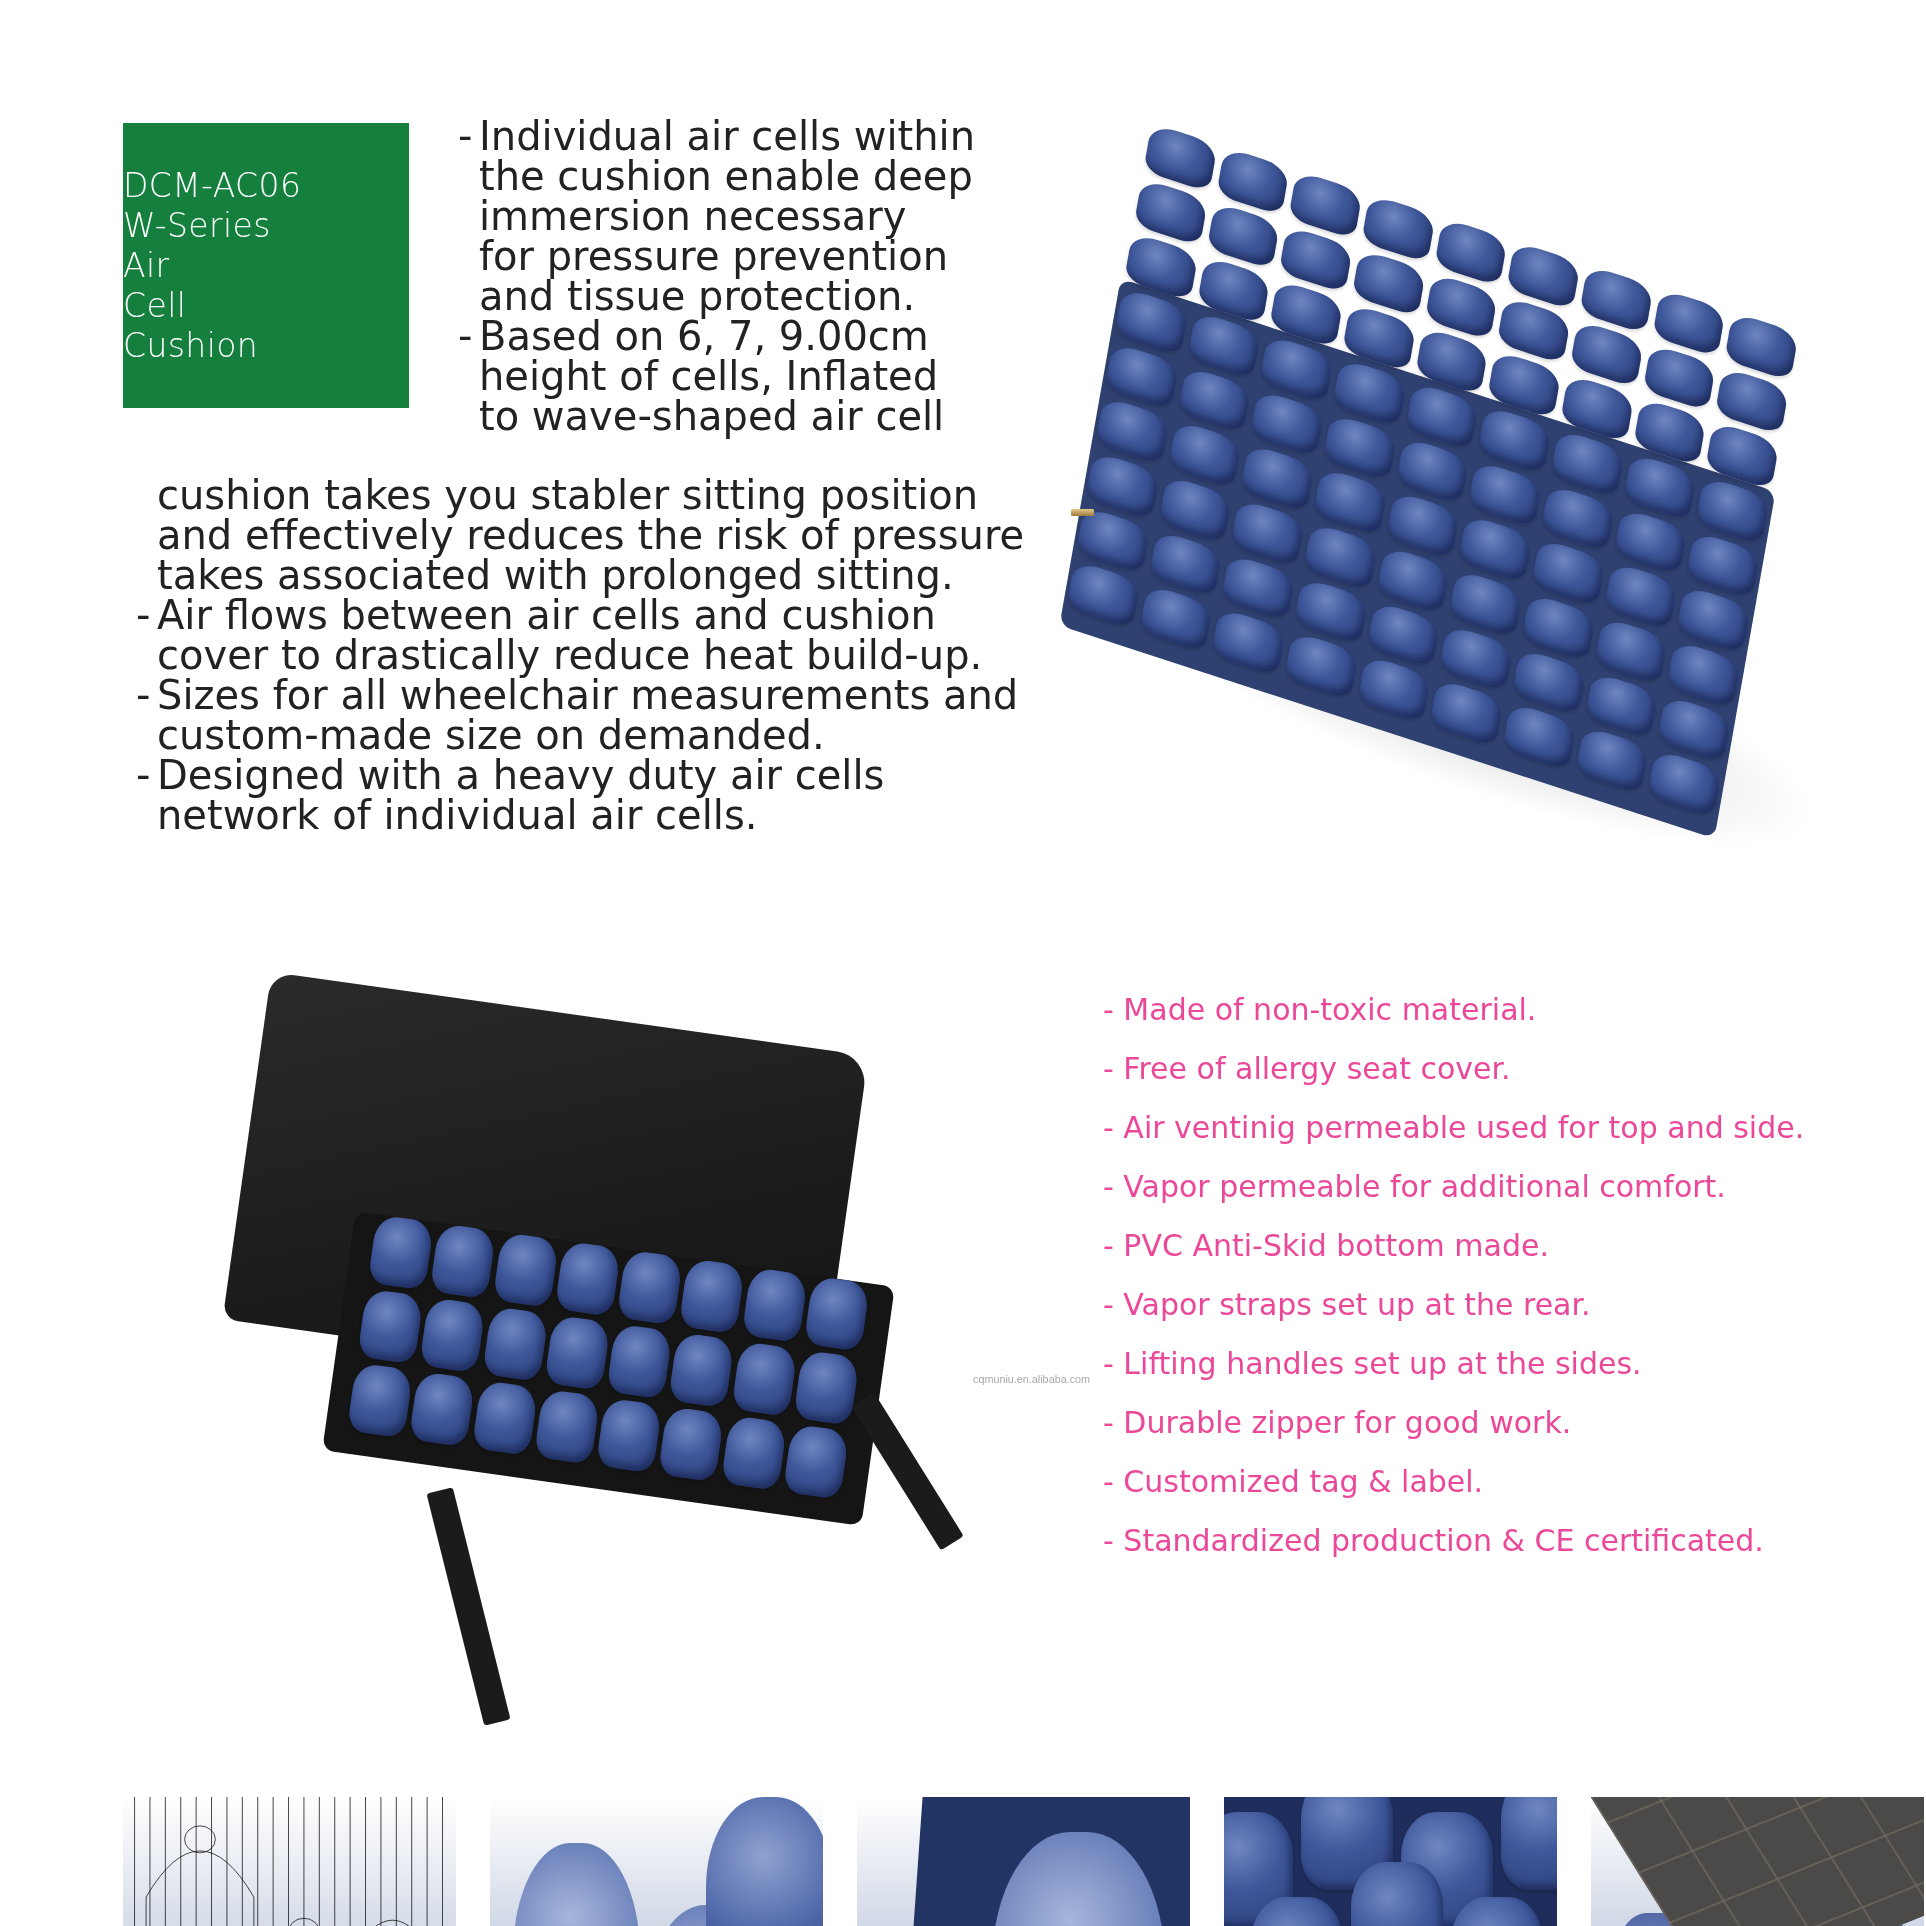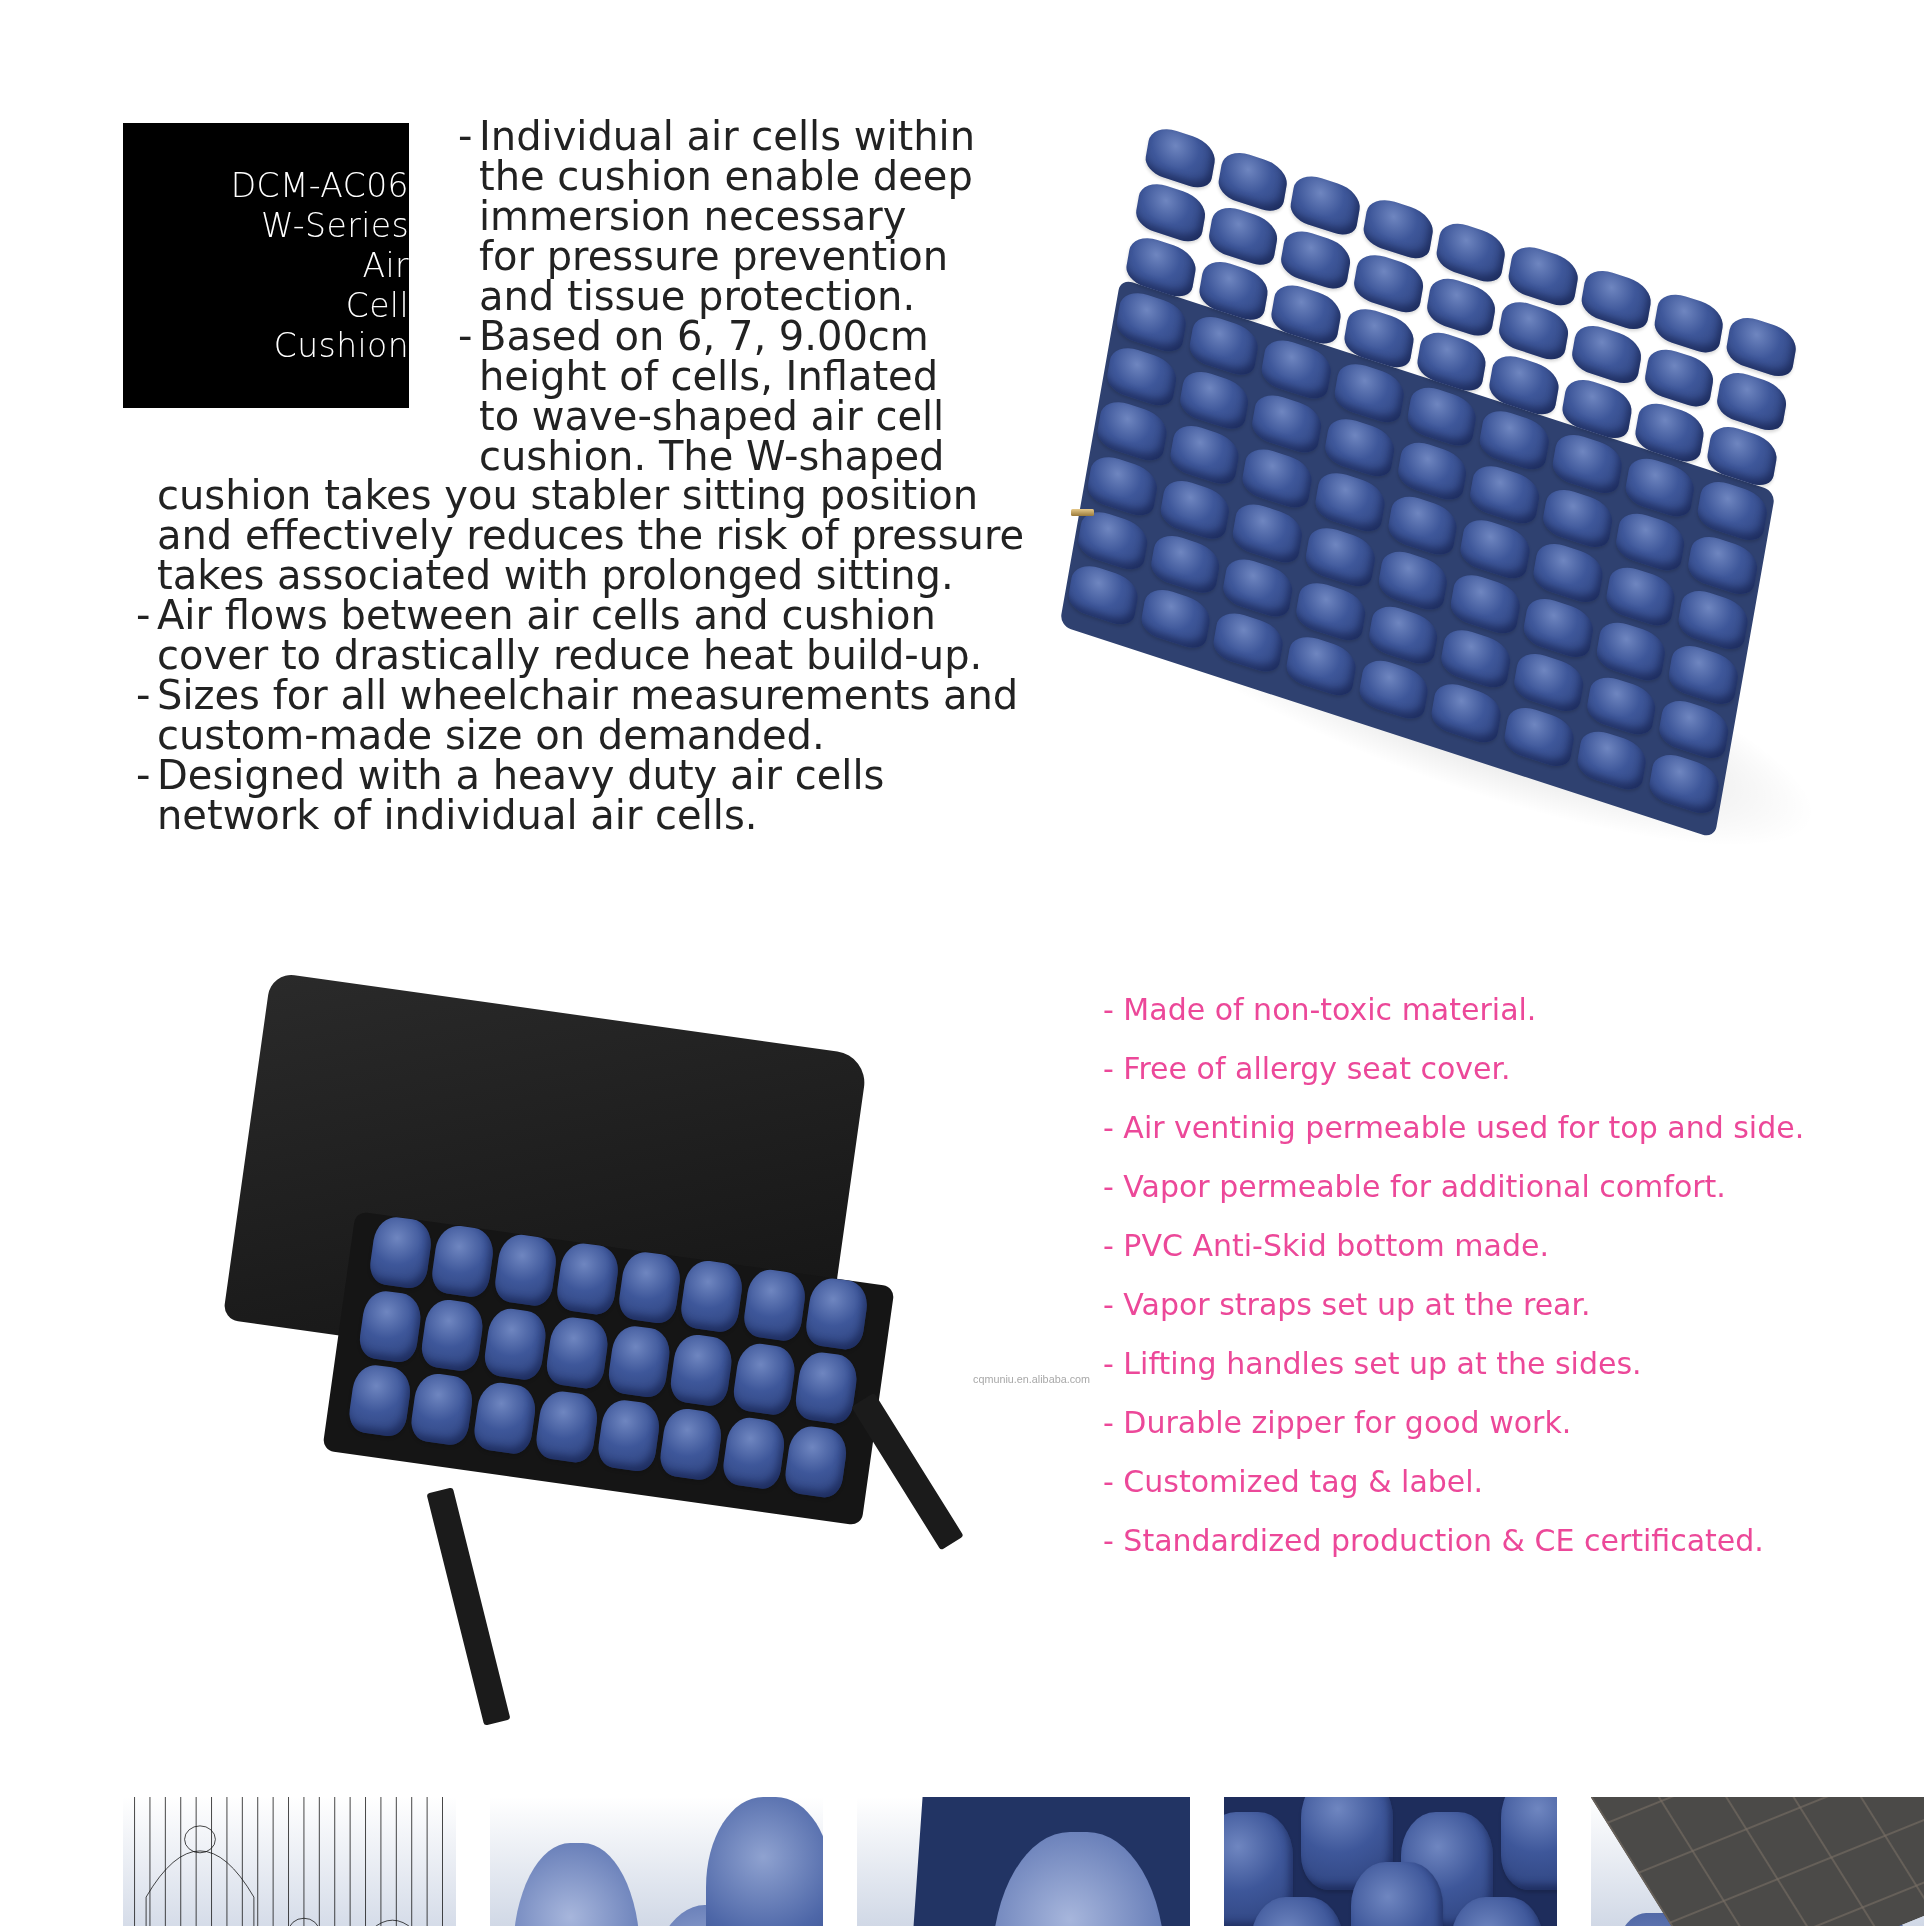--- a/index.html
+++ b/index.html
@@ -1,21 +1,21 @@
 <!DOCTYPE html>
 <html style="font-size:6.2px"><head>
 <meta charset="utf-8">
 <style>
   html, body { margin:0; padding:0; background:#ffffff; }
   body { width:2048px; height:2759px; position:relative; overflow:hidden;
          font-family:"DejaVu Sans", "Liberation Sans", sans-serif; color:#1f1f1f; }
 
   .model-box { position:absolute; left:123px; top:123px; width:286px; height:285px;
-               background:#000000; display:flex; flex-direction:column;
-               justify-content:center; align-items:flex-end; }
+               background:#15803d; display:flex; flex-direction:column;
+               justify-content:center; align-items:flex-start; }
   .model-box span { color:#ffffff; font-size:33px; line-height:40px; font-weight:300;
                     letter-spacing:0.4px; text-align:center; }
 
   .desc { position:absolute; font-size:40px; line-height:40px; color:#222; white-space:nowrap; }
   .desc .line { display:block; height:40px; }
   .desc .dash { display:inline-block; width:21px; }
 
   .features { position:absolute; left:1103px; top:980px; font-size:30px; color:#ec4899; white-space:nowrap; }
   .features .feat { display:block; height:59px; line-height:59px; }
 
@@ -67,21 +67,20 @@
 
 <div class="desc" style="left:458px; top:116px;">
   <span class="line"><span class="dash">-</span><span>Individual air cells within</span></span>
   <span class="line"><span class="dash"></span><span>the cushion enable deep</span></span>
   <span class="line"><span class="dash"></span><span>immersion necessary</span></span>
   <span class="line"><span class="dash"></span><span>for pressure prevention</span></span>
   <span class="line"><span class="dash"></span><span>and tissue protection.</span></span>
   <span class="line"><span class="dash">-</span><span>Based on 6, 7, 9.00cm</span></span>
   <span class="line"><span class="dash"></span><span>height of cells, Inflated</span></span>
   <span class="line"><span class="dash"></span><span>to wave-shaped air cell</span></span>
-  <span class="line"><span class="dash"></span><span>cushion. The W-shaped</span></span>
 </div>
 
 <div class="desc" style="left:136px; top:475px;">
   <span class="line"><span class="dash"></span><span>cushion takes you stabler sitting position</span></span>
   <span class="line"><span class="dash"></span><span>and effectively reduces the risk of pressure</span></span>
   <span class="line"><span class="dash"></span><span>takes associated with prolonged sitting.</span></span>
   <span class="line"><span class="dash">-</span><span>Air flows between air cells and cushion</span></span>
   <span class="line"><span class="dash"></span><span>cover to drastically reduce heat build-up.</span></span>
   <span class="line"><span class="dash">-</span><span>Sizes for all wheelchair measurements and</span></span>
   <span class="line"><span class="dash"></span><span>custom-made size on demanded.</span></span>

